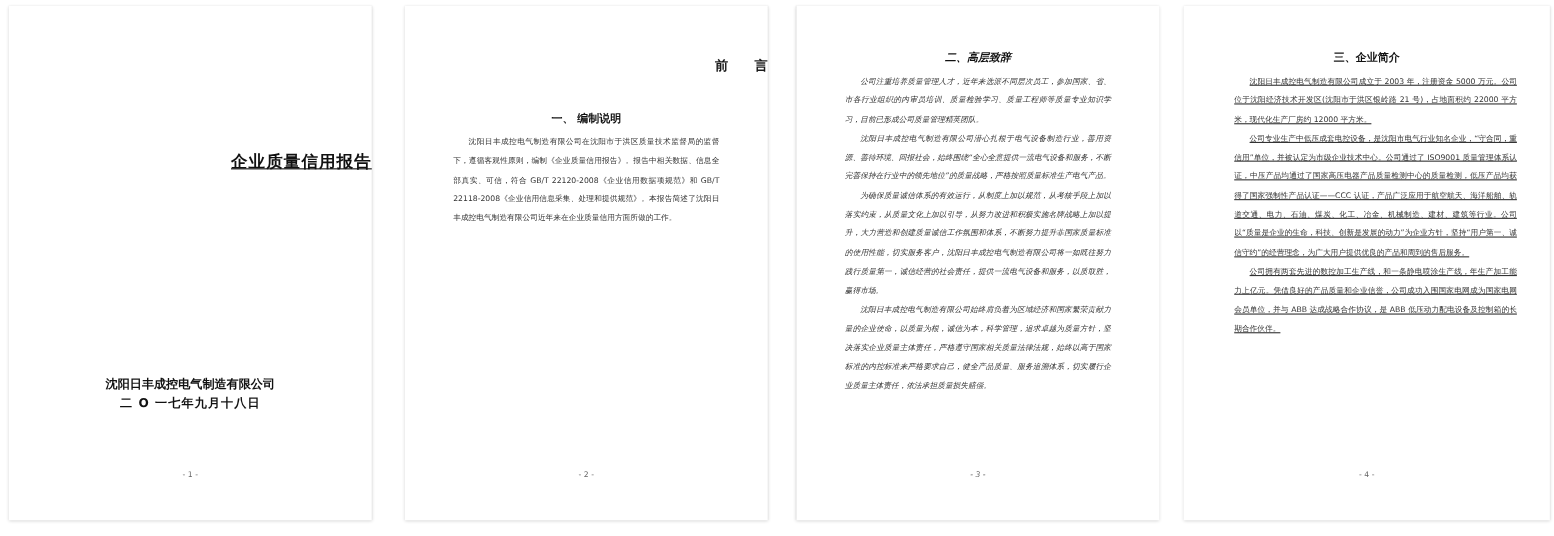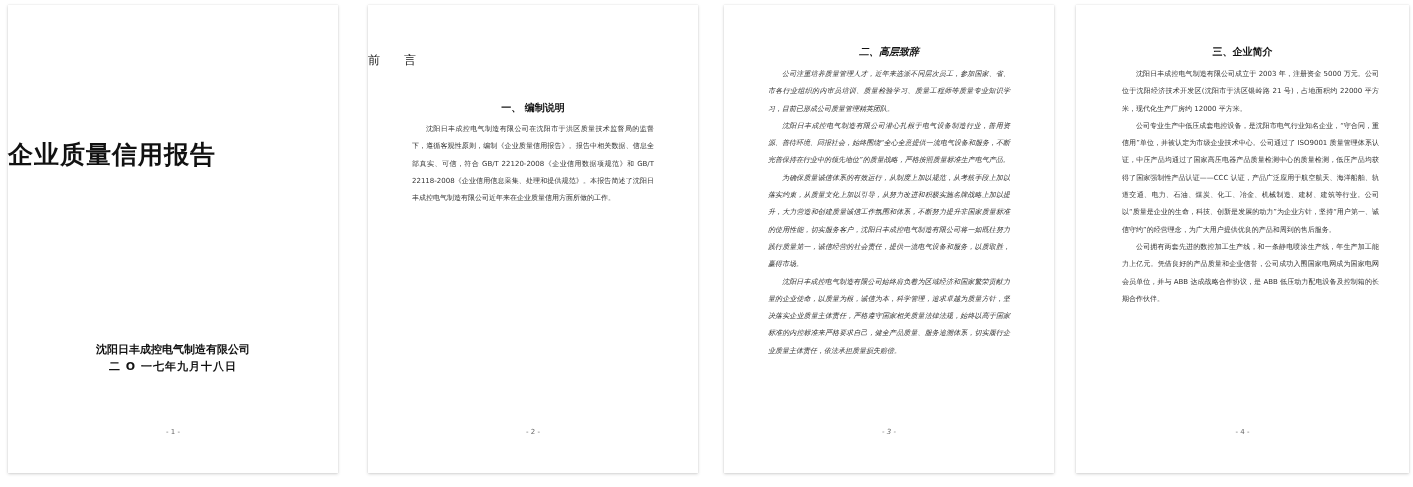--- a/index.html
+++ b/index.html
@@ -11,51 +11,51 @@
     position:absolute; top:5px; height:468px; width:330px; background:#fff;
     box-shadow: 0 1px 3px rgba(0,0,0,0.18), 0 0 1px rgba(0,0,0,0.12);
     box-sizing:border-box;
   }
   #p1 { left:8px; }
   #p2 { left:368px; }
   #p3 { left:724px;font-style:italic; }
   #p4 { left:1076px; width:333px; }
 
   .cover-title {
-    position:absolute; top:133px; left:0; right:0; text-align:left;
-    font-size:25px; font-weight:bold; letter-spacing:1px; color:#111;
+    position:absolute; top:133px; left:0; right:0; text-align:right;
+    font-size:15px; font-weight:bold; letter-spacing:1px; color:#111;text-decoration:underline;
   }
   .cover-company, .cover-date {
     position:absolute; left:0; right:0; text-align:center; font-size:11px; font-weight:bold; color:#111;
   }
   .cover-company { top:337px; }
   .cover-date { top:354px; letter-spacing:1px; }
 
   .page-number {
     position:absolute; top:423px; left:0; right:0; text-align:center; font-size:7px; color:#666;
   }
 
   .preface-title {
-    position:absolute; top:47px; left:0; right:0; text-align:left; font-size:12px; font-weight:normal;
+    position:absolute; top:47px; left:0; right:0; text-align:right; font-size:12px; font-weight:bold;
     word-spacing:26px; letter-spacing:0;
   }
   .section-title {
     position:absolute; left:0; right:0; text-align:center; font-size:10px; font-weight:bold; color:#111;
   }
   #p2 .section-title { top:96px; }
   #p3 .section-title, #p4 .section-title { top:40px; }
 
   .body-text {
     position:absolute; left:44px; right:44px; font-size:7px; line-height:17.3px; color:#333;
     text-align:justify;
   }
   .body-text p { margin:0; text-indent:14px; }
   #p2 .body-text { top:116px; }
   #p3 .body-text { top:61px; }
-  #p4 .body-text { top:61px; left:46px; right:30px; }
+  #p4 .body-text { top:61px; left:46px; right:30px;text-decoration:underline; }
 </style>
 </head>
 <body>
 
 <div class="page" id="p1">
   <div class="cover-title">企业质量信用报告</div>
   <div class="cover-company">沈阳日丰成控电气制造有限公司</div>
   <div class="cover-date">二 O 一七年九月十八日</div>
   <div class="page-number">- 1 -</div>
 </div>

